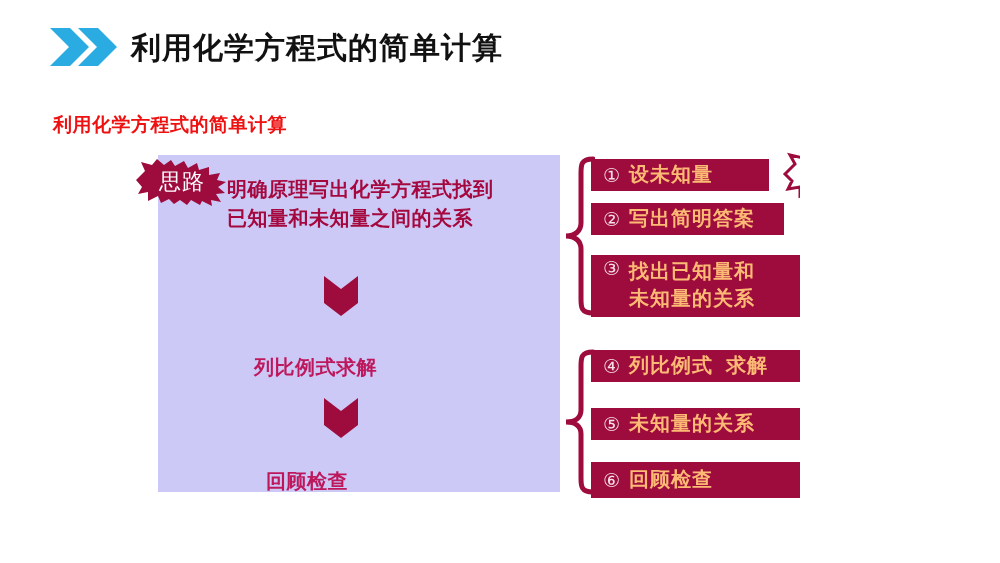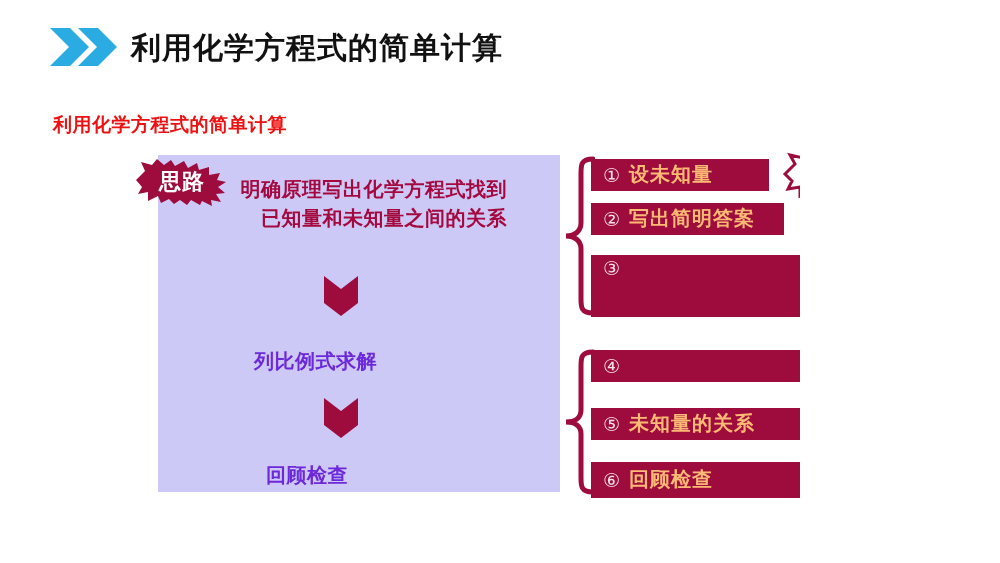--- a/index.html
+++ b/index.html
@@ -72,47 +72,47 @@
   }
   #idea-badge svg { display: block; }
   #idea-badge-label {
     position: absolute;
     left: 0; top: 0;
     width: 96px; height: 48px;
     display: flex;
     align-items: center;
     justify-content: center;
     font-size: 22px;
-    font-weight: bold;
+    font-weight: normal;
     color: #ffffff;
     letter-spacing: 1px;
     padding-left: 2px;
     box-sizing: border-box;
   }
 
   
   #idea-paragraph {
     position: absolute;
     left: 227px;
     top: 175px;
     width: 280px;
     font-size: 20px;
     font-weight: bold;
     color: #a5083e;
     line-height: 29px;
     letter-spacing: 0.5px;
-    text-align: right;
   }
   .flow-step {
     position: absolute;
     font-size: 20px;
     font-weight: bold;
-    color: #6d28d9;
+    color: #be185d;
     letter-spacing: 0.5px;
     white-space: nowrap;
+    margin-top: 6px;
   }
   #flow-step-2 { left: 254px; top: 348px; }
   #flow-step-3 { left: 266px; top: 462px; }
 
   .flow-arrow {
     position: absolute;
     width: 34px;
     height: 45px;
   }
   #flow-arrow-1 { left: 324px; top: 271px; }
@@ -245,24 +245,27 @@
     <span class="step-text">设未知量</span>
   </div>
 
   <div class="step-bar" id="step-bar-2">
     <span class="step-num">②</span>
     <span class="step-text">写出简明答案</span>
   </div>
 
   <div class="step-bar" id="step-bar-3">
     <span class="step-num">③</span>
+    <span class="step-text">找出已知量和
+  未知量的关系</span>
   </div>
 
   <div class="step-bar" id="step-bar-4">
     <span class="step-num">④</span>
+    <span class="step-text">列比例式  求解</span>
   </div>
 
   <div class="step-bar" id="step-bar-5">
     <span class="step-num">⑤</span>
     <span class="step-text">未知量的关系</span>
   </div>
 
   <div class="step-bar" id="step-bar-6">
     <span class="step-num">⑥</span>
     <span class="step-text">回顾检查</span>

